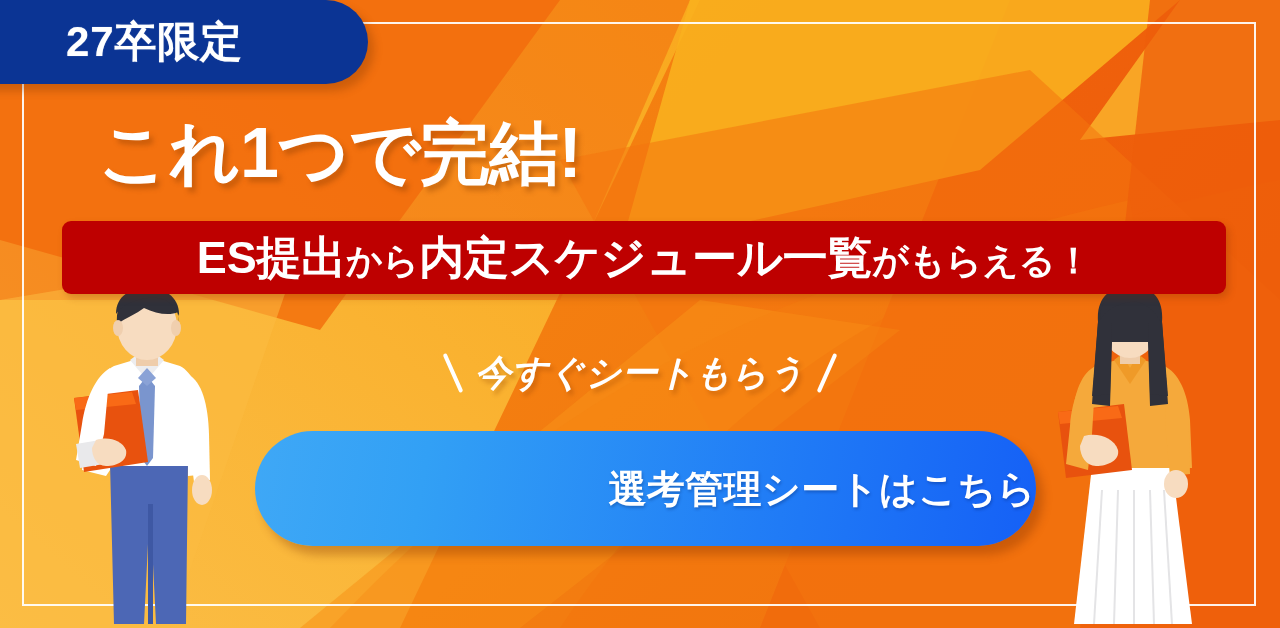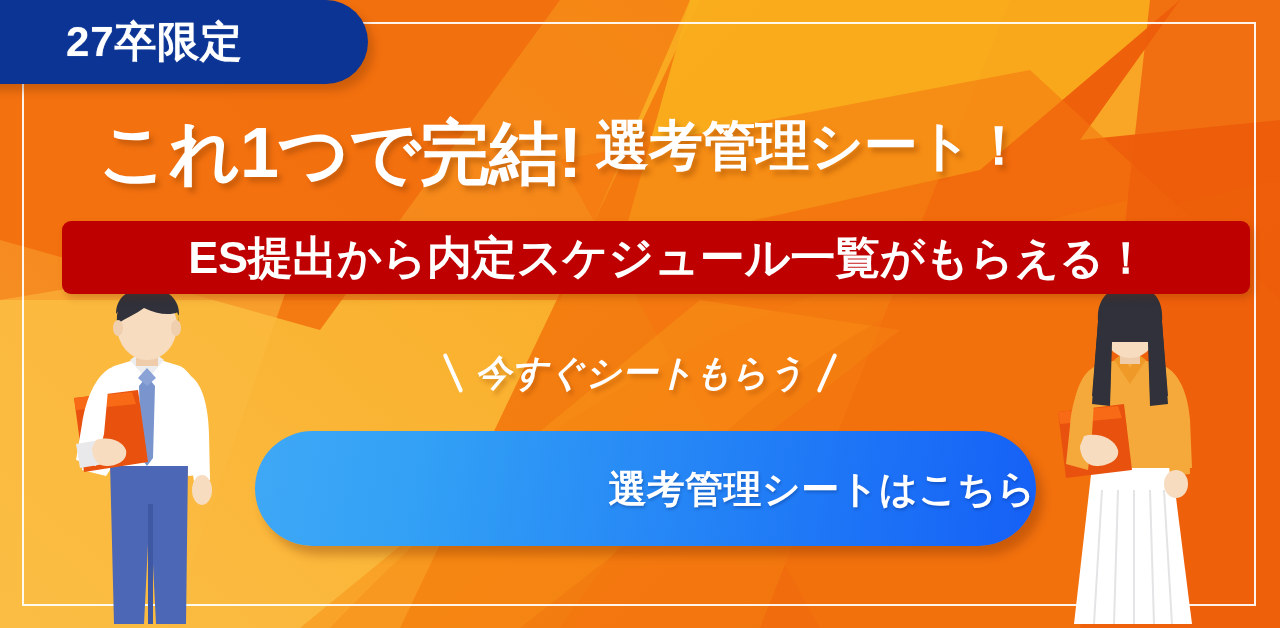--- a/index.html
+++ b/index.html
@@ -49,21 +49,21 @@
     white-space:nowrap;
     text-shadow:0 0 1px rgba(255,255,255,.5);
   }
 
   
   #headline{
     position:absolute;
     left:98px;top:118px;
     z-index:6;
     display:flex;
-    align-items:flex-start;
+    align-items:flex-end;
     white-space:nowrap;
     text-shadow:4px 5px 5px rgba(140,60,0,.38);
   }
   #headline .h-main{
     color:#fff;font-weight:bold;
     font-size:70px;line-height:1;
     letter-spacing:-.01em;
   }
   #headline .h-sub{
     color:#fff;font-weight:bold;
@@ -75,30 +75,29 @@
   
   #redbar{
     position:absolute;
     left:62px;top:221px;
     width:1164px;height:73px;
     background:#BE0000;
     border-radius:9px;
     box-shadow:3px 4px 7px rgba(120,40,0,.25);
     display:flex;align-items:center;justify-content:center;
     z-index:6;
-    padding-left:24px;
   }
   #redbar .rtxt{
     color:#fff;font-weight:bold;
     line-height:1;white-space:nowrap;
     font-size:45px;
     letter-spacing:-.005em;
     display:flex;align-items:baseline;
   }
-  #redbar .rtxt .sm{font-size:44px;}
+  #redbar .rtxt .sm{font-size:36px;}
 
   
   #cta{
     position:absolute;
     left:0;top:352px;width:1280px;
     text-align:center;
     z-index:6;
     text-shadow:3px 4px 4px rgba(140,60,0,.32);
   }
   #cta .ctawrap{
@@ -270,21 +269,20 @@
   </div>
 
   <div id="frame"></div>
 
   <div id="badge">
     <span class="btxt">27卒限定</span>
   </div>
 
   <div id="headline">
     <span class="h-main">これ1つで完結!</span>
-    <span class="h-sub">選考管理シート！</span>
   </div>
 
   <div id="redbar">
     <div class="rtxt">
       <span>ES提出</span>
       <span class="sm">から</span>
       <span>内定</span>
       <span>スケジュール一覧</span>
       <span class="sm">がもらえる！</span>
     </div>

